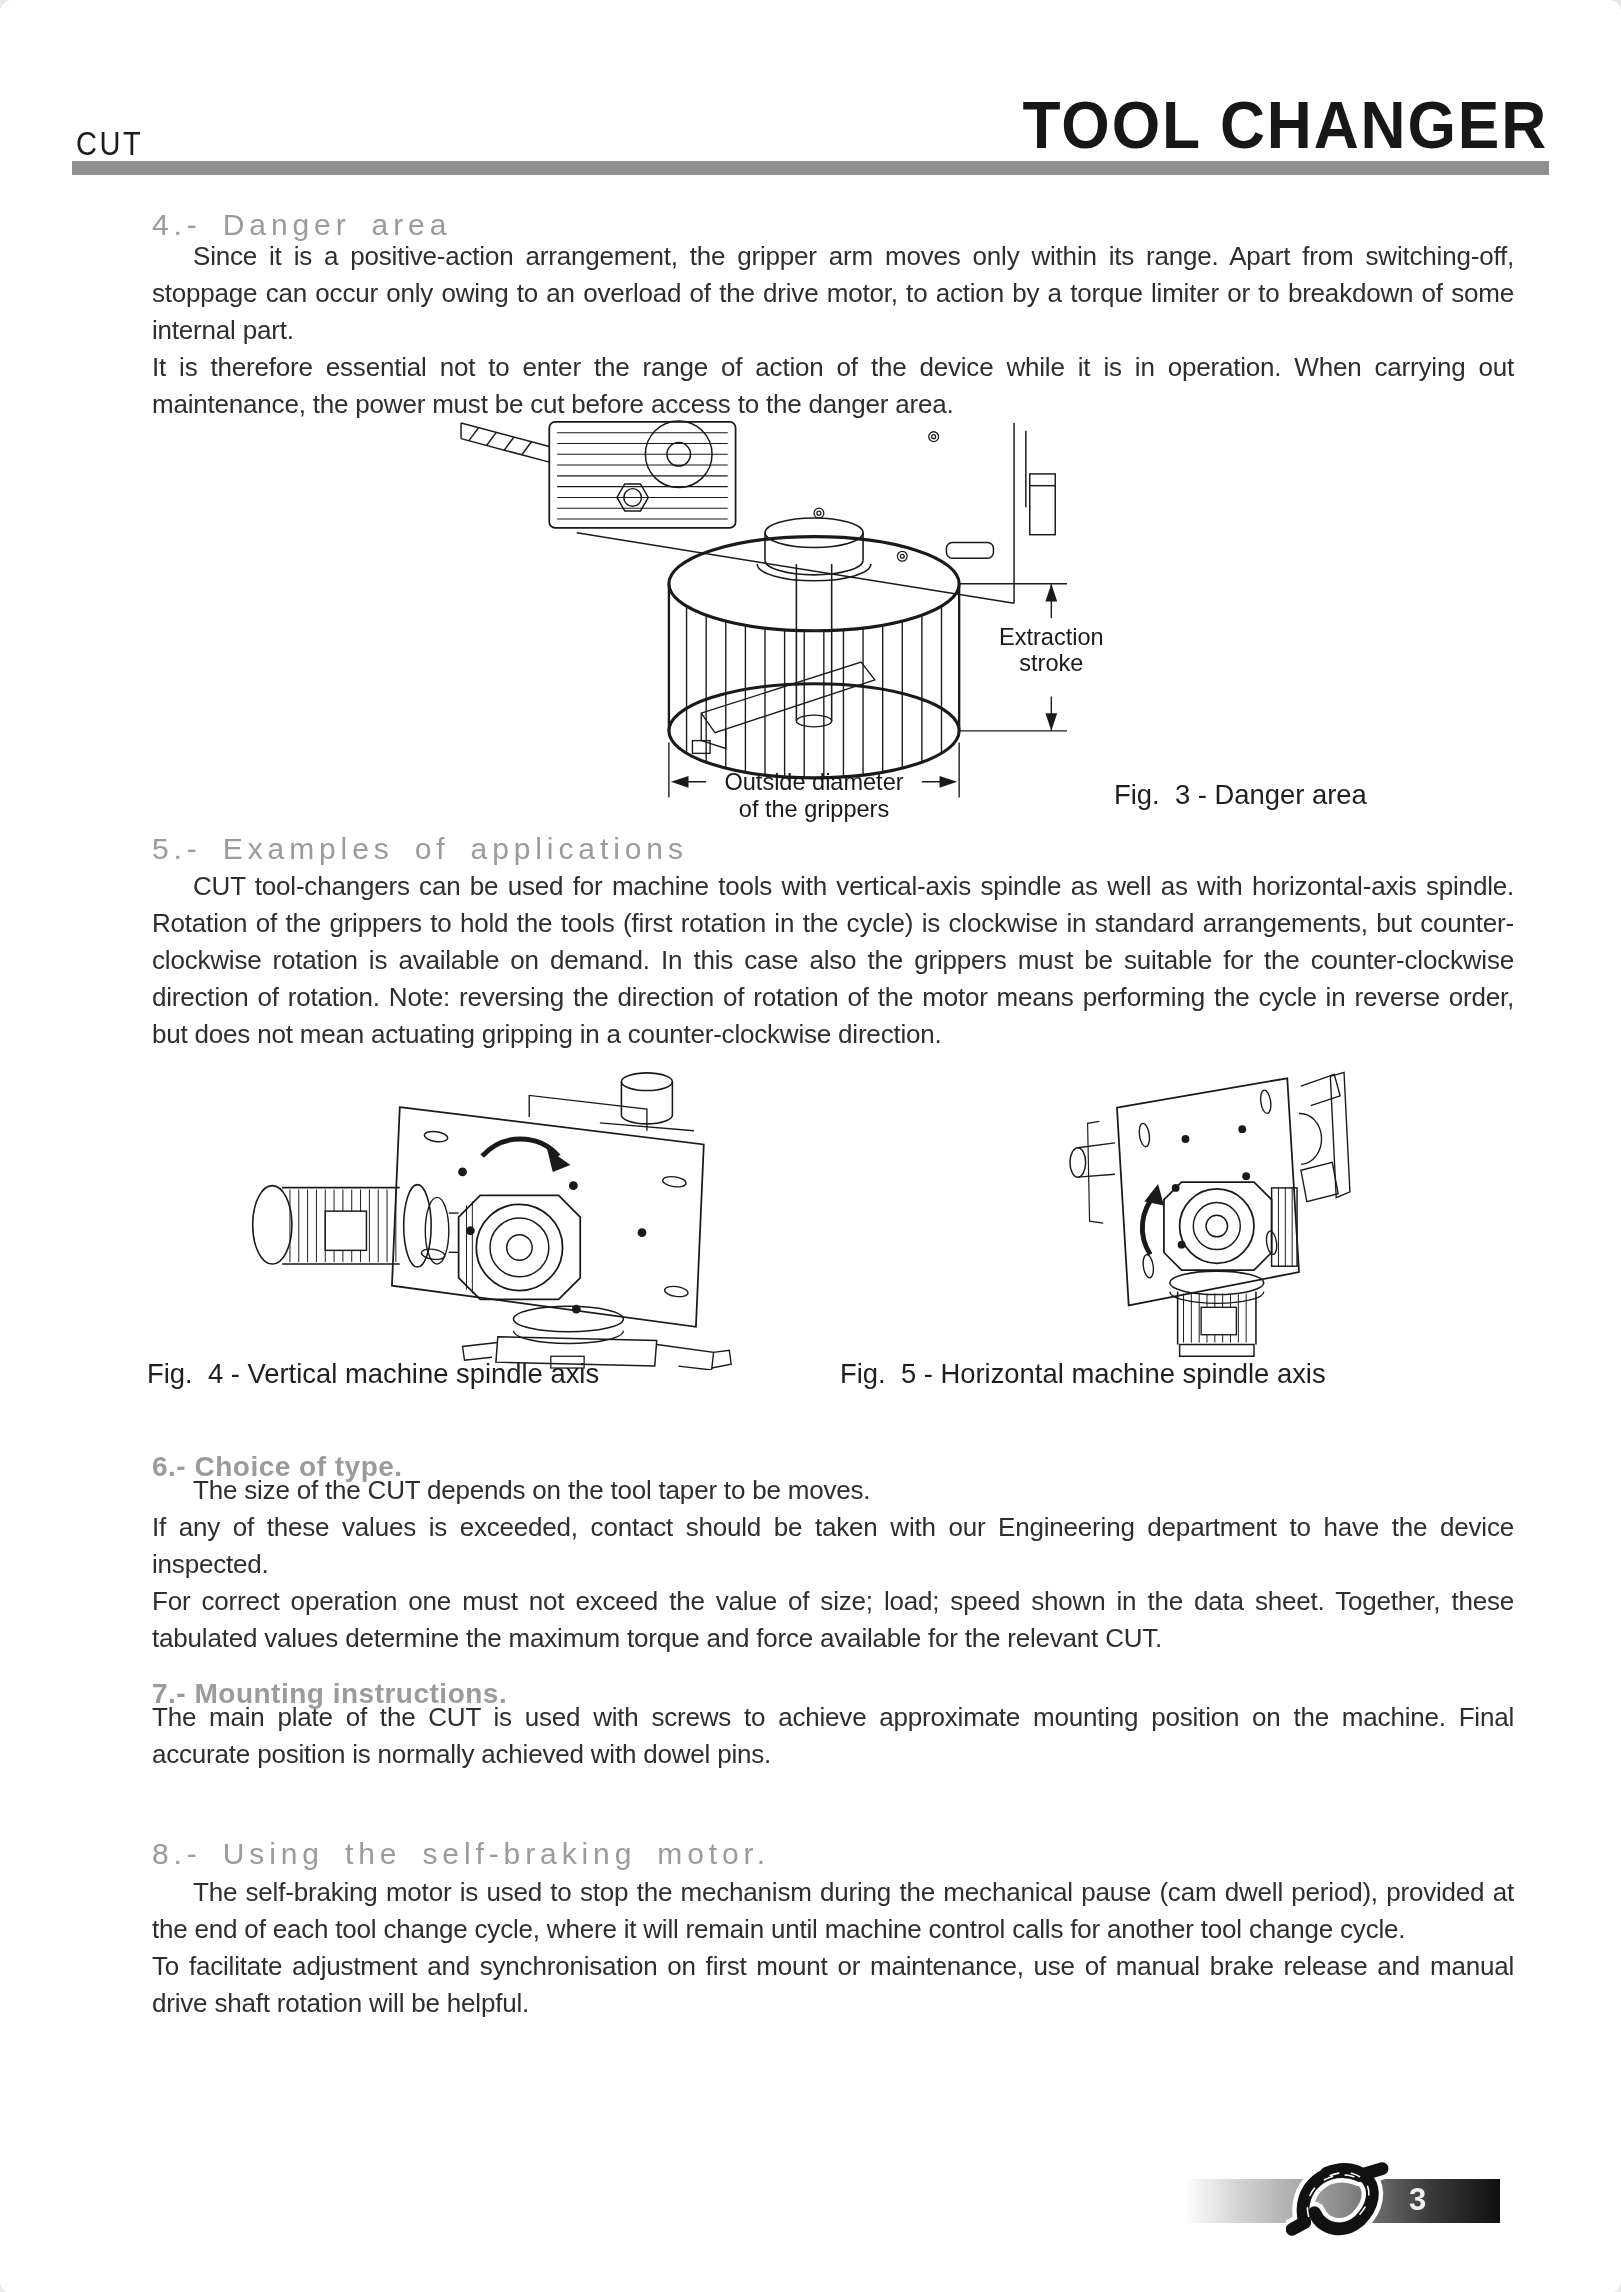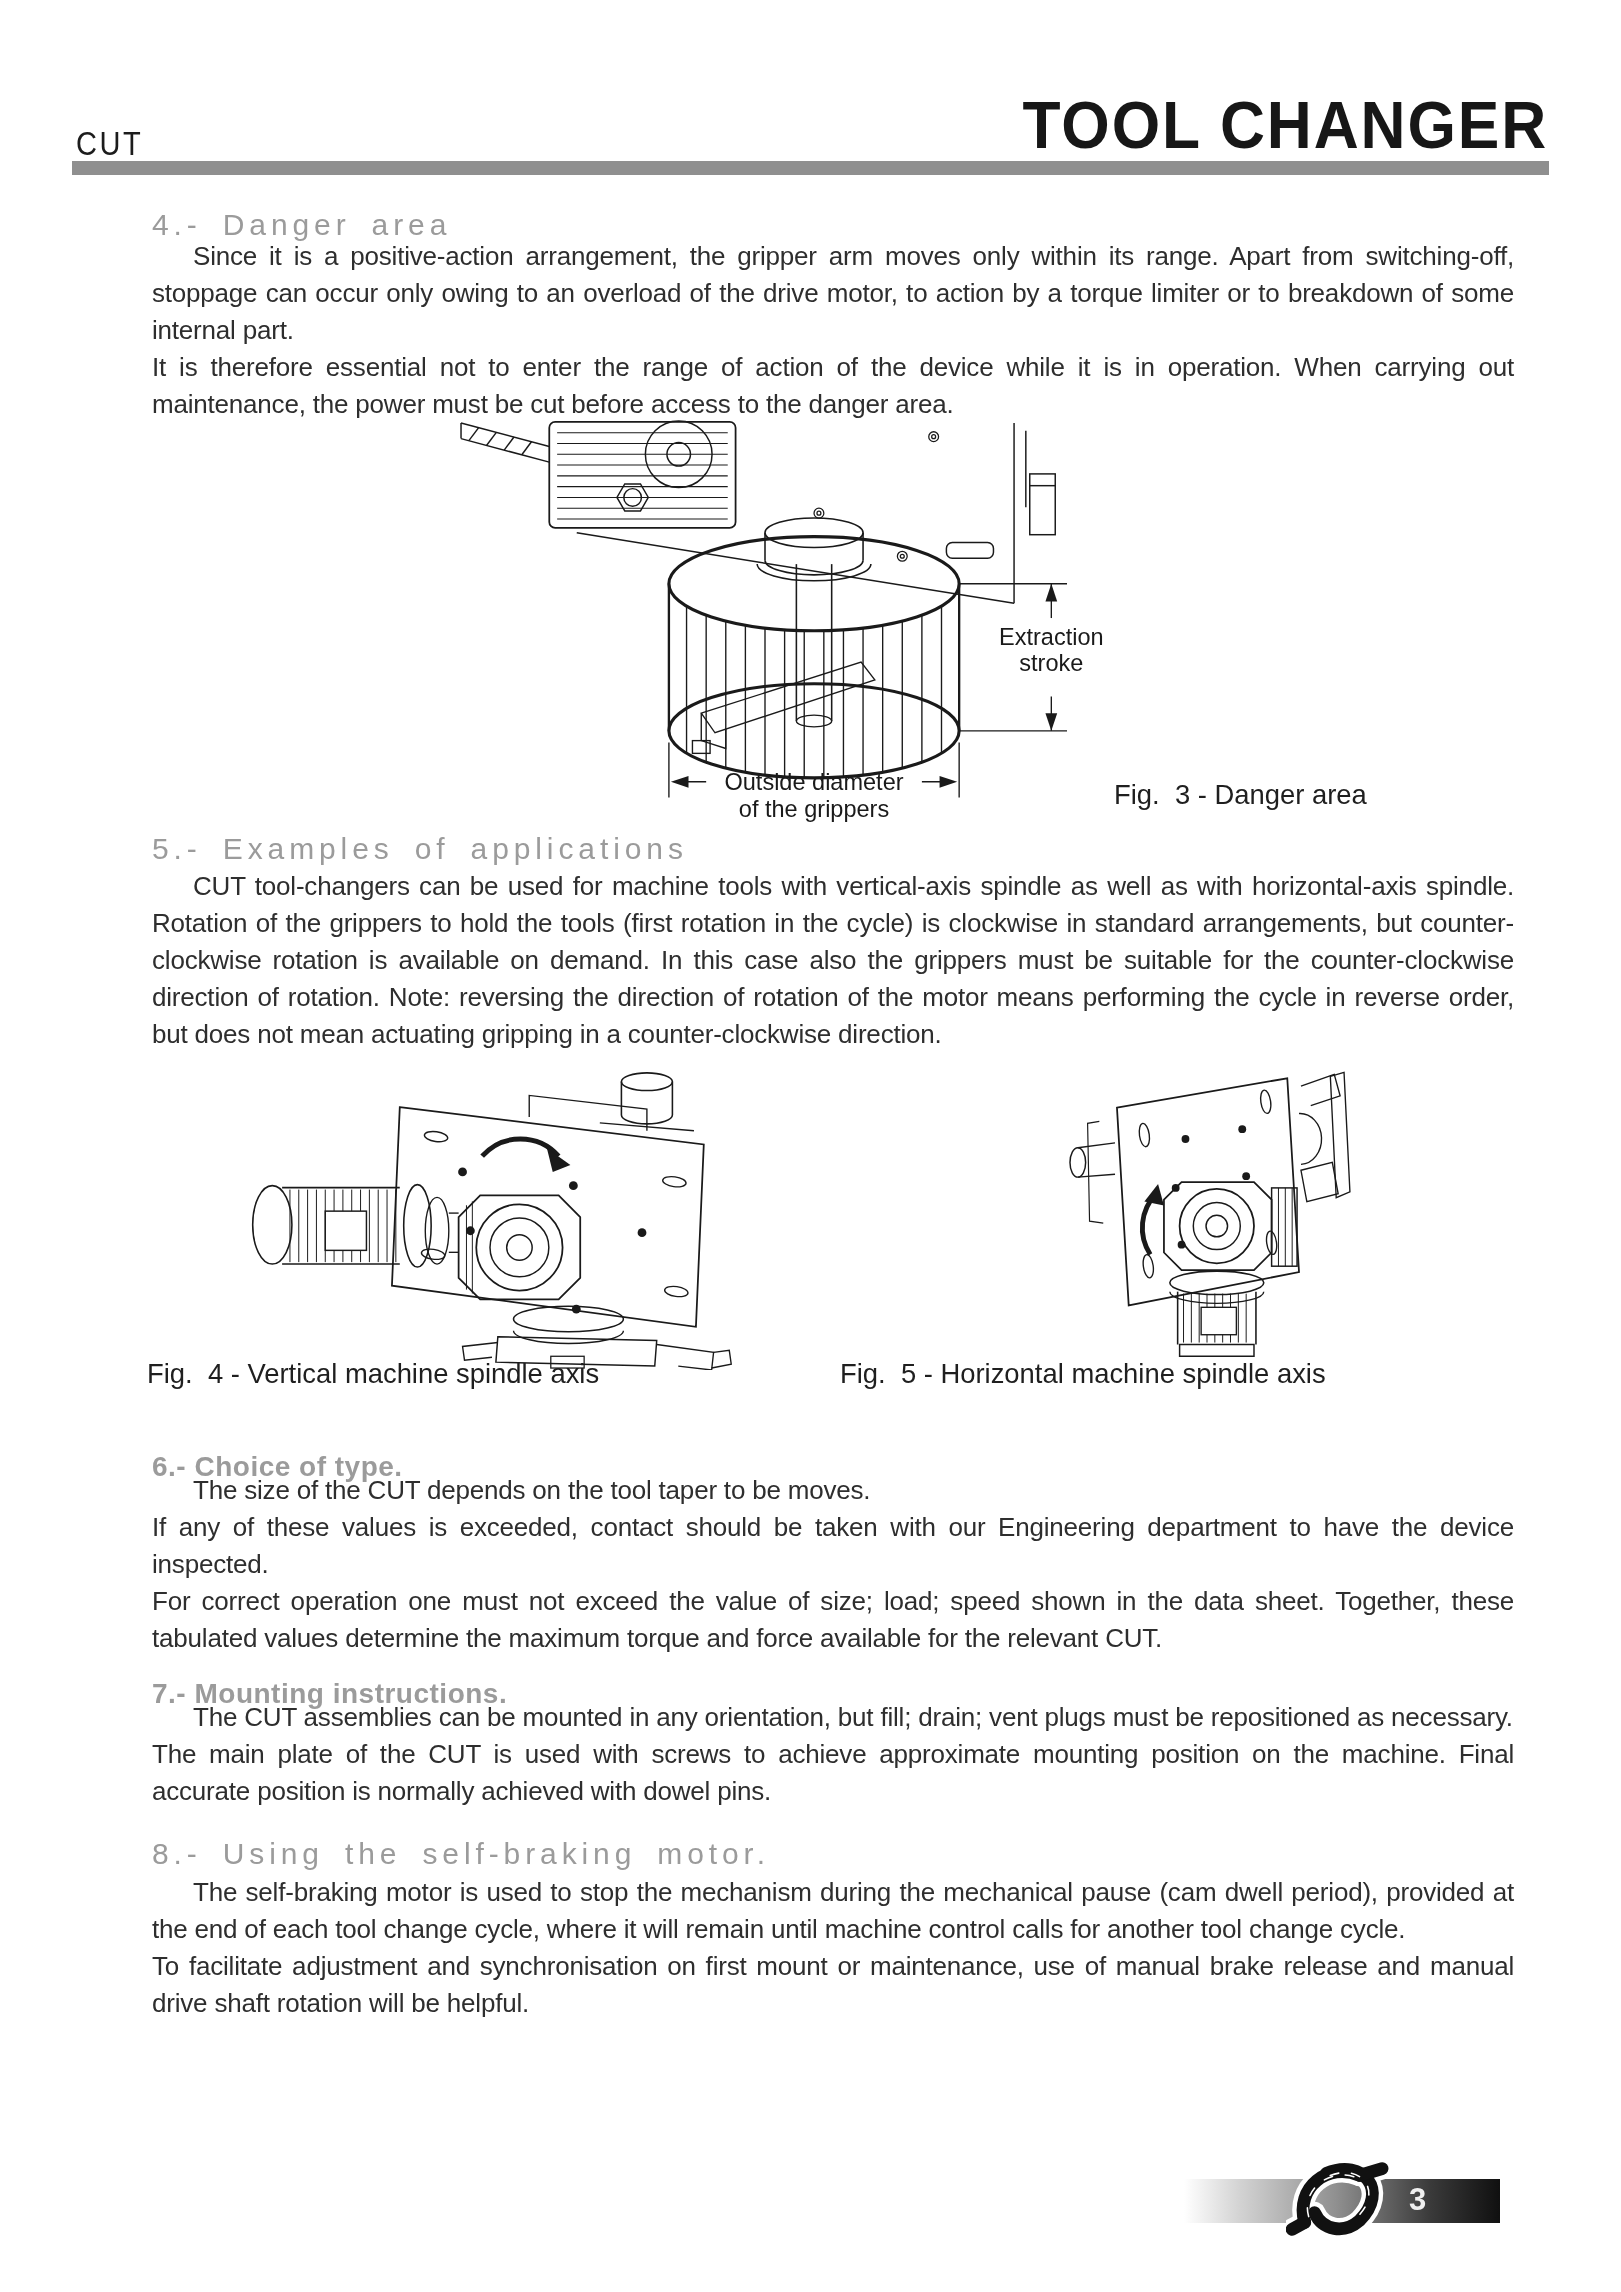--- a/index.html
+++ b/index.html
@@ -4,20 +4,21 @@
 <style>
   html,body{margin:0;padding:0;background:#e8e8e8;}
   .page{
     position:relative;
     width:1621px;
     height:2293px;
     margin:0 auto;
     background:#ffffff;
     font-family:"Liberation Sans", sans-serif;
     overflow:hidden;
+    border-radius:12px;
   }
   
   .brand{
     position:absolute; left:76px; top:125px;
     font-size:33px; font-weight:400; letter-spacing:2.9px;
     color:#1c1c1c;
     transform:scaleX(0.88); transform-origin:left top;
   }
   .doc-title{
     position:absolute; right:73px; top:86px;
@@ -350,21 +351,20 @@
 
   <div class="section-heading-plain" style="top:1435px">6.- Choice of type.</div>
   <div class="body-block" style="top:1472px">
     <p class="indent">The size of the CUT depends on the tool taper to be moves.</p>
     <p>If any of these values is exceeded, contact should be taken with our Engineering department to have the device inspected.</p>
     <p>For correct operation one must not exceed the value of size; load; speed shown in the data sheet. Together, these tabulated values determine the maximum torque and force available for the relevant CUT.</p>
   </div>
 
   <div class="section-heading-plain" style="top:1662px">7.- Mounting instructions.</div>
   <div class="body-block" style="top:1699px">
-    <p class="indent">The CUT assemblies can be mounted in any orientation, but fill; drain; vent plugs must be repositioned as necessary.</p>
     <p>The main plate of the CUT is used with screws to achieve approximate mounting position on the machine. Final accurate position is normally achieved with dowel pins.</p>
   </div>
 
   <div class="section-heading-wide" style="top:1837px">8.- Using the self-braking motor.</div>
   <div class="body-block" style="top:1874px">
     <p class="indent">The self-braking motor is used to stop the mechanism during the mechanical pause (cam dwell period), provided at the end of each tool change cycle, where it will remain until machine control calls for another tool change cycle.</p>
     <p>To facilitate adjustment and synchronisation on first mount or maintenance, use of manual brake release and manual drive shaft rotation will be helpful.</p>
   </div>
 
   <div class="footer-bar"></div>

